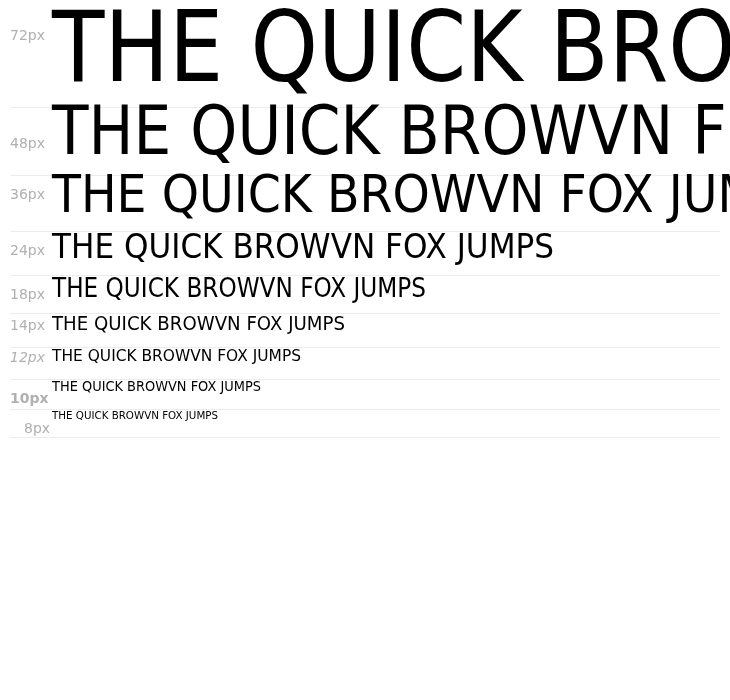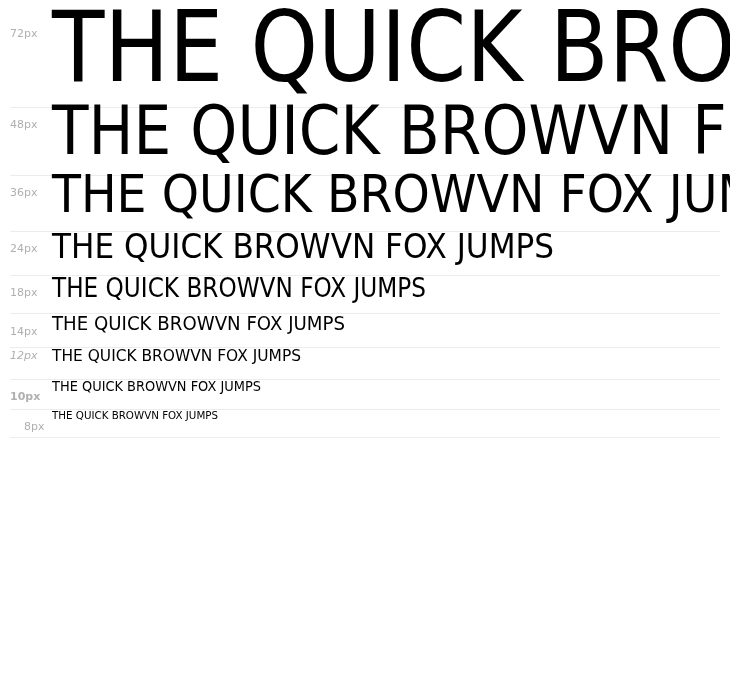--- a/index.html
+++ b/index.html
@@ -1,50 +1,50 @@
 <!DOCTYPE html>
 <html><head>
 <meta charset="utf-8">
 <style>
   html, body { margin:0; padding:0; background:#ffffff; }
   body { width:730px; height:700px; position:relative; overflow:hidden;
          font-family:"Liberation Sans", sans-serif; }
   .row { position:absolute; left:10px; width:710px; border-bottom:1px solid #ececec; }
-  .label { position:absolute; left:0; font-size:11px; color:#b0b0b0;
+  .label { position:absolute; left:0; font-size:14px; color:#b0b0b0;
            font-family:"DejaVu Sans", sans-serif; }
   .sample { position:absolute; left:42px; white-space:nowrap; color:#000;
             font-family:"DejaVu Sans", sans-serif; font-weight:normal;
             transform-origin:left top; line-height:1; letter-spacing:0; }
 </style>
 </head>
 <body>
 
 <div>
   <div class="row" style="top:0;height:107px;">
     <span class="label" style="top:27px;">72px</span>
     <span class="sample" style="font-size: 98.6301px; top: -1.72603px; transform: scaleX(0.870411);">THE QUICK BROWVN FOX JUMPS</span>
   </div>
   <div class="row" style="top:107px;height:68px;">
-    <span class="label" style="top:11px;">48px</span>
+    <span class="label" style="top:28px;">48px</span>
     <span class="sample" style="font-size: 68.4932px; top: -10.6986px; transform: scaleX(0.873365);">THE QUICK BROWVN FOX JUMPS</span>
   </div>
   <div class="row" style="top:175px;height:56px;">
     <span class="label" style="top:11px;">36px</span>
     <span class="sample" style="font-size: 52.0548px; top: -7.41096px; transform: scaleX(0.911019);">THE QUICK BROWVN FOX JUMPS</span>
   </div>
   <div class="row" style="top:231px;height:44px;">
     <span class="label" style="top:11px;">24px</span>
     <span class="sample" style="font-size: 34.2466px; top: -1.84932px; transform: scaleX(0.908854);">THE QUICK BROWVN FOX JUMPS</span>
   </div>
   <div class="row" style="top:275px;height:38px;text-decoration:underline;">
     <span class="label" style="top:11px;">18px</span>
     <span class="sample" style="font-size: 26.0274px; top: -0.205479px; transform: scaleX(0.89104);">THE QUICK BROWVN FOX JUMPS</span>
   </div>
   <div class="row" style="top:313px;height:34px;">
-    <span class="label" style="top:12px;text-align:center;">14px</span>
+    <span class="label" style="top:4px;text-align:center;">14px</span>
     <span class="sample" style="font-size: 19.1781px; top: 1.16438px; transform: scaleX(0.948028);">THE QUICK BROWVN FOX JUMPS</span>
   </div>
   <div class="row" style="top:347px;height:32px;">
     <span class="label" style="top:2px;font-style:italic;">12px</span>
     <span class="sample" style="font-size: 16.4384px; top: 0.712329px; transform: scaleX(0.939789);">THE QUICK BROWVN FOX JUMPS</span>
   </div>
   <div class="row" style="top:379px;height:30px;">
     <span class="label" style="top:11px;font-weight:bold;">10px</span>
     <span class="sample" style="font-size: 13.6986px; top: 1.26027px; transform: scaleX(0.94637);">THE QUICK BROWVN FOX JUMPS</span>
   </div>

